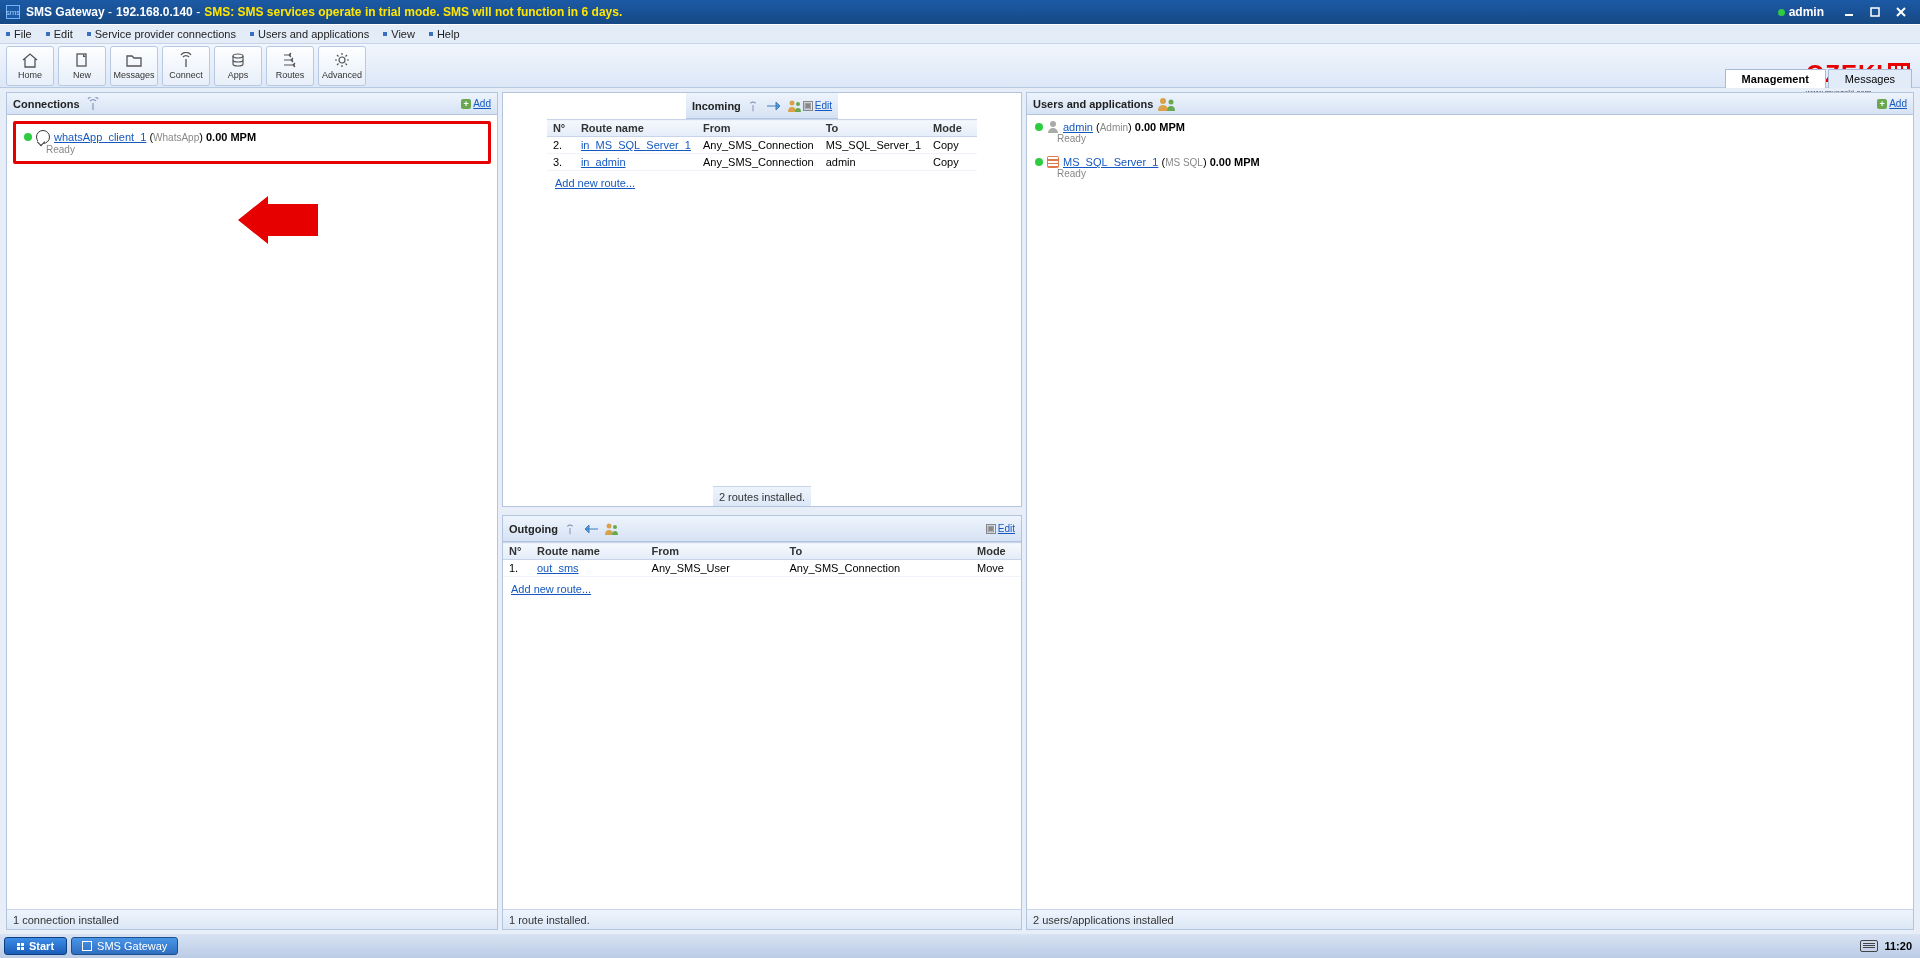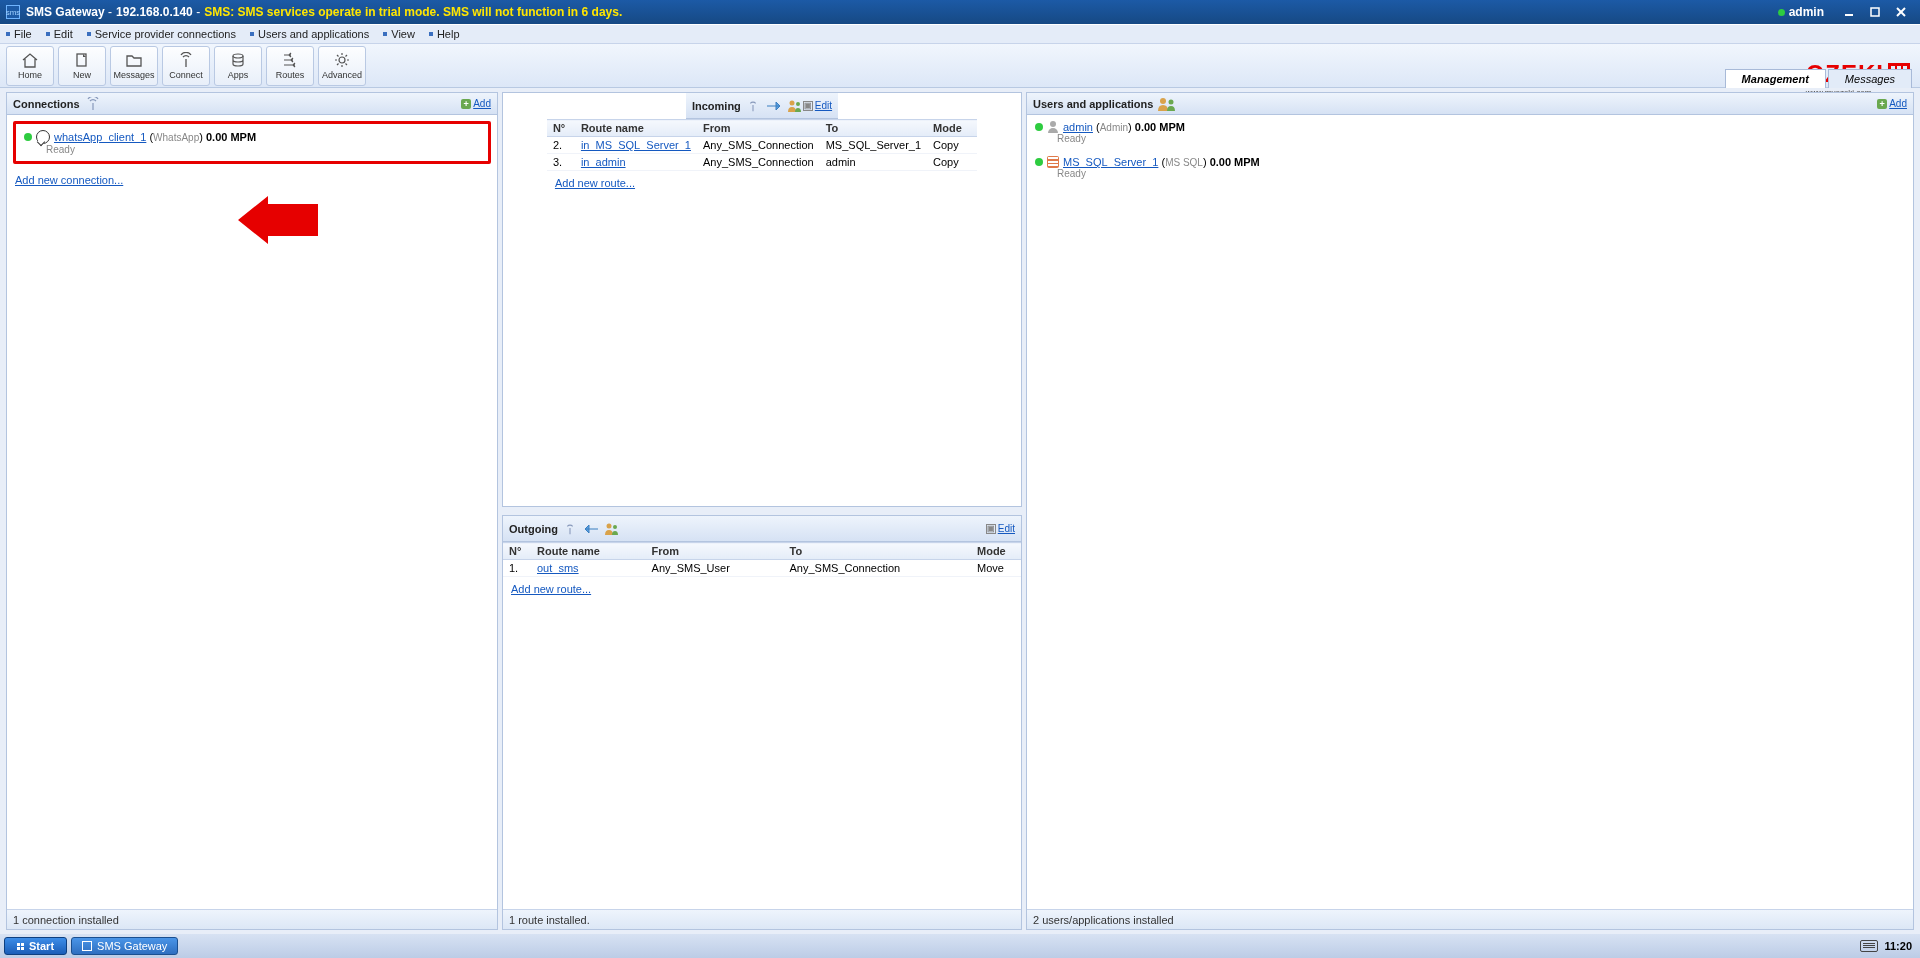--- a/index.html
+++ b/index.html
@@ -28,21 +28,21 @@
 .tbtn .ico { width: 18px; height: 16px; display: flex; align-items: center; justify-content: center; color: #444; }
 .tbtn .lbl { font-size: 9px; color: #333; margin-top: 2px; }
 .ozeki-logo { position: absolute; right: 10px; top: 16px; text-align: left; }
 .ozeki-logo .brand { color: #e60000; font-weight: 900; font-size: 24px; letter-spacing: 1px; display: inline-flex; align-items: center; }
 .ozeki-logo .brand .logo-box { width: 22px; height: 22px; border: 2px solid #e60000; margin-left: 4px; display: inline-flex; flex-direction: column; }
 .ozeki-logo .brand .logo-box .row { flex:1; display:flex; }
 .ozeki-logo .brand .logo-box .row .c { flex:1; border:0.5px solid #e60000; }
 .ozeki-logo .sub { font-size: 8px; color: #444; }
 
 .tabs-right { position: absolute; right: 8px; bottom: -1px; display: flex; }
-.tabs-right .tab { border: 1px solid #a8bad8; border-bottom: none; padding: 3px 16px; font-size: 11px; background: #e2ebf8; cursor: pointer; margin-left: 2px; font-style: italic; }
+.tabs-right .tab { border: 1px solid #a8bad8; border-bottom: none; padding: 3px 16px; font-size: 11px; background: #e2ebf8; cursor: pointer; margin-left: 2px; }
 .tabs-right .tab.active { background: #fff; font-weight: bold; }
 
 
 .main { position: absolute; top: 88px; left: 0; right: 0; bottom: 24px; display: flex; }
 .panel { border: 1px solid #b3c4df; background: #fff; display: flex; flex-direction: column; }
 .panel-left { width: 492px; margin: 4px 2px 4px 6px; }
 .panel-mid { width: 520px; margin: 4px 2px; display: flex; flex-direction: column; }
 .panel-right { flex: 1; margin: 4px 6px 4px 2px; }
 
 .panel-head { height: 22px; background: linear-gradient(#eef4fc, #d6e2f4); border-bottom: 1px solid #b3c4df; display: flex; align-items: center; padding: 0 6px; font-size: 11px; font-weight: bold; color: #222; }
@@ -273,23 +273,20 @@
         <div class="conn-item-inner">
           <span class="dot-g"></span>
           <span class="wa-icon"></span>
           <a class="link">whatsApp_client_1</a>
           <span>&nbsp;(</span>
             <span class="small-gray">WhatsApp</span>
             <span>)&nbsp;</span>
           <span class="mpm">0.00 MPM</span>
         </div>
         <div class="subtext">Ready</div>
-      </div>
-      <div style="padding:4px 8px">
-        <a class="link">Add new connection...</a>
       </div>
     </div>
     <div class="panel-foot">1 connection installed</div>
   </div>
 
   <div class="panel-mid">
 
     <div class="sub-panel" style="flex:1">
       <div class="panel-head">
         <span>Incoming</span>
@@ -340,20 +337,21 @@
               <td>Any_SMS_Connection</td>
               <td>admin</td>
               <td>Copy</td>
             </tr>
           </tbody>
         </table>
         <div style="padding:6px 8px">
           <a class="link">Add new route...</a>
         </div>
       </div>
+      <div class="panel-foot">2 routes installed.</div>
     </div>
 
     <div class="sub-panel" style="flex:1;margin-bottom:0">
       <div class="panel-head">
         <span>Outgoing</span>
         <span class="hicon">
             <svg width="16" height="14" viewBox="0 0 18 14">
               <path d="M9 13 V6 M6 4 A4 4 0 0 1 12 4" fill="none" stroke="#8899bb" stroke-width="1.2"></path>
             </svg>
           </span>

